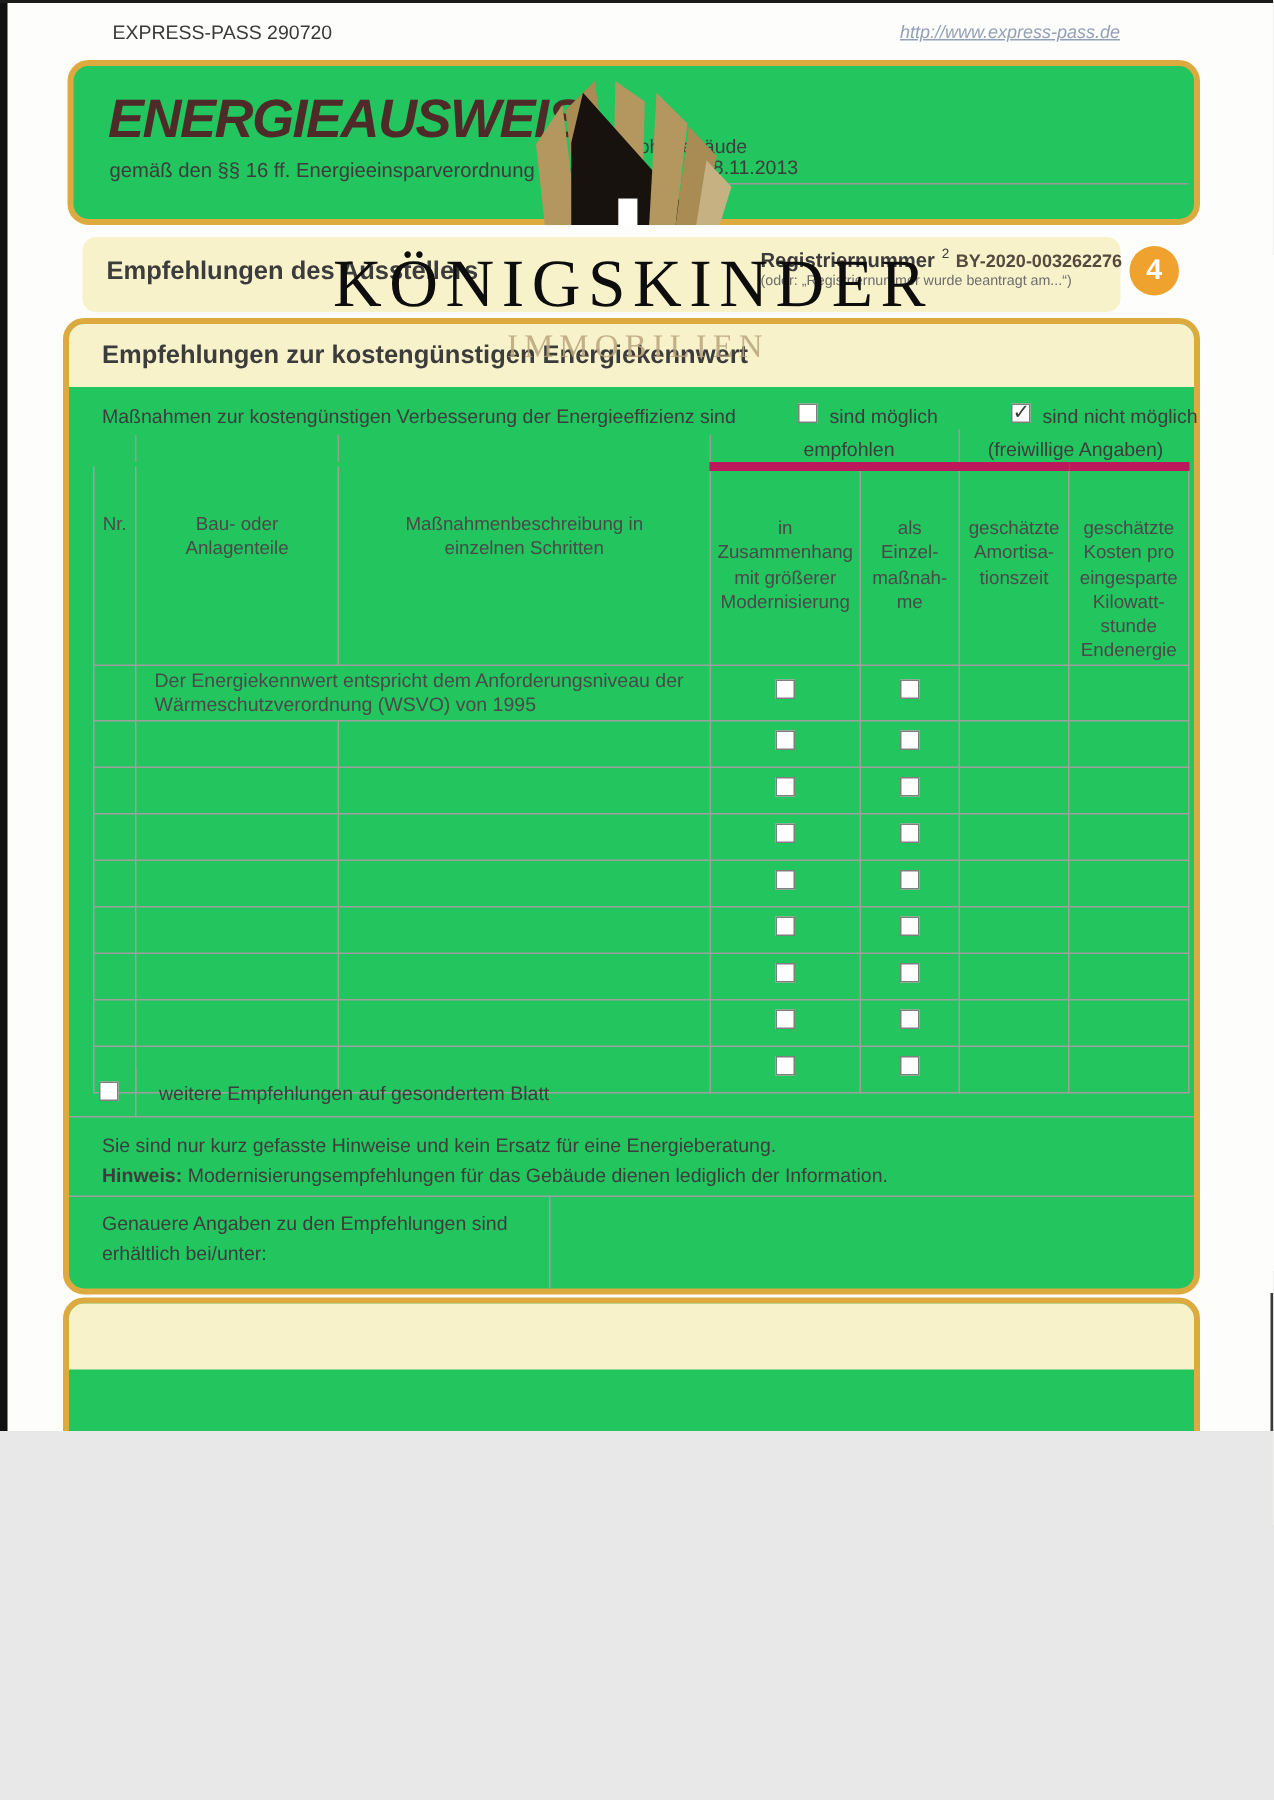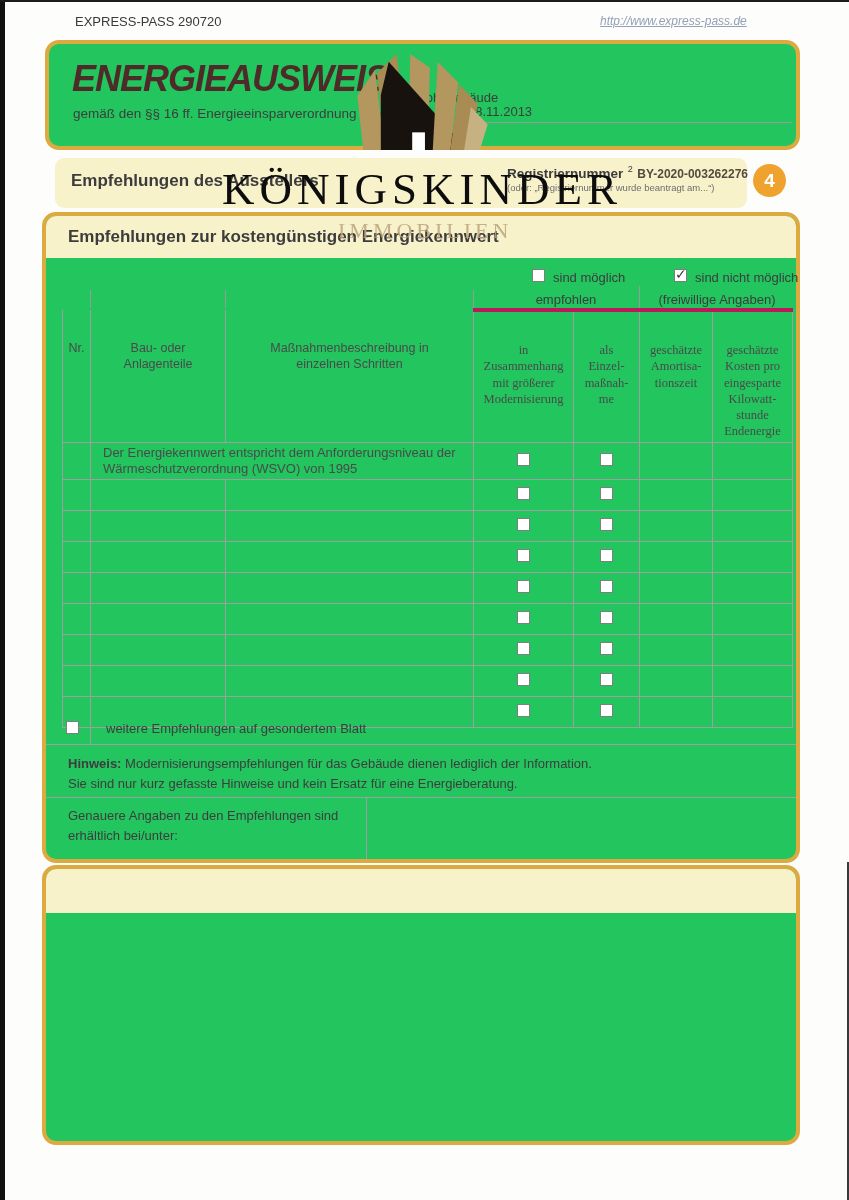--- a/index.html
+++ b/index.html
@@ -1,16 +1,16 @@
 <!DOCTYPE html>
 <html><head>
 <meta charset="utf-8">
 <style>
   html,body{margin:0;padding:0;background:#e8e8e8;}
-  .page{position:relative;width:849px;height:1200px;background:#fdfdfb;overflow:hidden;
+  .page{position:relative;width:849px;height:954px;background:#fdfdfb;overflow:hidden;
         font-family:"Liberation Sans",sans-serif;color:#3d3d3d;}
   
   .edge-left{position:absolute;left:0;top:0;width:5px;height:1200px;background:#111;}
   .edge-top{position:absolute;left:0;top:0;width:849px;height:2px;background:#1c1c1c;}
   .edge-right{position:absolute;right:0;top:862px;width:2px;height:338px;background:#3a3a3a;}
 
   
   .doc-code{position:absolute;left:75px;top:14px;font-size:13px;color:#3a3a3a;}
   .top-url{position:absolute;left:600px;top:14px;width:170px;font-size:12px;
            font-style:italic;color:#92a0b8;text-decoration:underline;}
@@ -54,21 +54,21 @@
   .lbl-opt2{position:absolute;left:649px;top:54px;font-size:13px;white-space:nowrap;}
   .grp1{position:absolute;left:455px;top:76px;width:130px;text-align:center;font-size:13px;}
   .grp2{position:absolute;left:595px;top:76px;width:152px;text-align:center;font-size:13px;}
   .overhang{position:absolute;width:1px;background:#9a9a9a;}
 
   .tbl-wrap{position:absolute;left:16px;top:92px;}
   table.tbl{border-collapse:collapse;table-layout:fixed;width:730px;}
   .tbl td,.tbl th{border:1px solid #9f9f9f;padding:0;font-weight:normal;}
   .tbl th{vertical-align:top;padding-top:30px;font-size:12.5px;line-height:1.3;text-align:center;
           color:#4a4a4a;white-space:pre-line;height:132px;box-sizing:border-box;border-top:none;}
-  .tbl th.bt{border-top:4px solid #be185d;font-family:Liberation Serif, serif;}
+  .tbl th.bt{border-top:6px solid #be185d;}
   .tbl td{height:30px;text-align:center;vertical-align:middle;}
   .tbl td.desc{text-align:left;font-size:13px;color:#4a4a4a;line-height:1.25;
                padding:2px 4px 2px 12px;vertical-align:top;}
   .more-row{position:absolute;left:0;right:0;top:496px;height:32px;border-bottom:1px solid #9f9f9f;}
   .more-row .vline{position:absolute;left:44px;top:0;bottom:0;width:1px;background:#9f9f9f;}
   .more-row .cb{position:absolute;left:20px;top:9px;}
   .more-row .txt{position:absolute;left:60px;top:9px;font-size:13px;color:#3d3d3d;white-space:nowrap;}
   .note-block{position:absolute;left:22px;top:538px;font-size:13px;color:#3d3d3d;line-height:1.55;}
   .hline{position:absolute;left:0;right:0;top:581px;border-top:1px solid #9f9f9f;}
   .details-src{position:absolute;left:22px;top:590px;width:290px;font-size:13px;color:#3d3d3d;line-height:1.5;}
@@ -118,20 +118,21 @@
       <span class="reg-value">BY-2020-003262276</span>
     </div>
     <div class="reg-note">(oder: „Registriernummer wurde beantragt am...“)</div>
   </div>
   <div class="page-badge">4</div>
 
   <div class="gold-box box2">
     <div class="strip"></div>
     <div class="mod-title">Empfehlungen zur kostengünstigen Energiekennwert</div>
 
+    <div class="intro">Maßnahmen zur kostengünstigen Verbesserung der Energieeffizienz sind</div>
     <span class="cb cb-opt1"></span>
     <span class="lbl-opt1">sind möglich</span>
     <span class="cb cb-opt2 checked"></span>
     <span class="lbl-opt2">sind nicht möglich</span>
 
     <div class="grp1">empfohlen</div>
     <div class="grp2">(freiwillige Angaben)</div>
 
     <div class="overhang" style="left:44px;top:74px;height:18px;"></div>
     <div class="overhang" style="left:179px;top:74px;height:18px;"></div>
@@ -258,23 +259,23 @@
         </table>
     </div>
 
     <div class="more-row">
       <span class="cb"></span>
       <span class="vline"></span>
       <span class="txt">weitere Empfehlungen auf gesondertem Blatt</span>
     </div>
 
     <div class="note-block">
+      <div>Sie sind nur kurz gefasste Hinweise und kein Ersatz für eine Energieberatung.</div>
       <div><b>Hinweis:</b>
         <span>Modernisierungsempfehlungen für das Gebäude dienen lediglich der Information.</span></div>
-      <div>Sie sind nur kurz gefasste Hinweise und kein Ersatz für eine Energieberatung.</div>
     </div>
 
     <div class="hline"></div>
     <div class="details-src">Genauere Angaben zu den Empfehlungen sind erhältlich bei/unter:</div>
     <div class="details-vline"></div>
   </div>
 
   <div class="gold-box box3">
     <div class="strip strip3"></div>
   </div>

